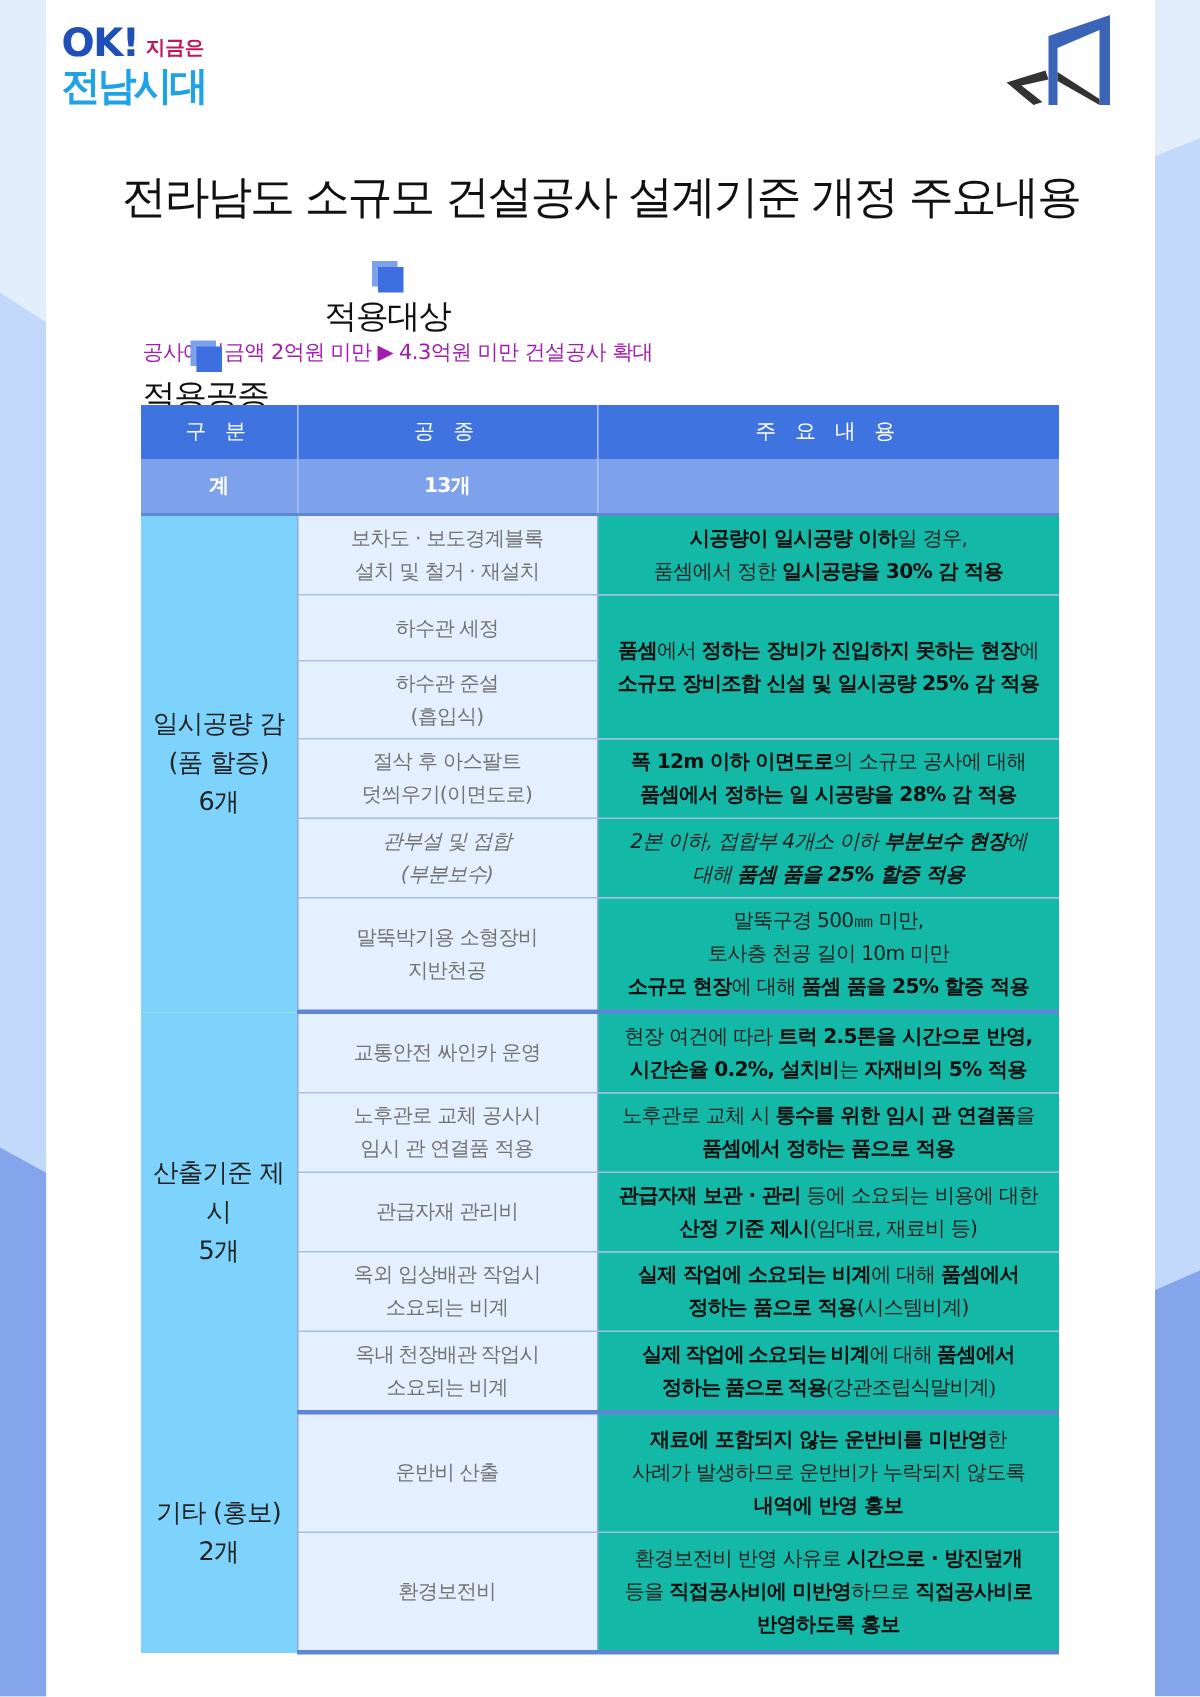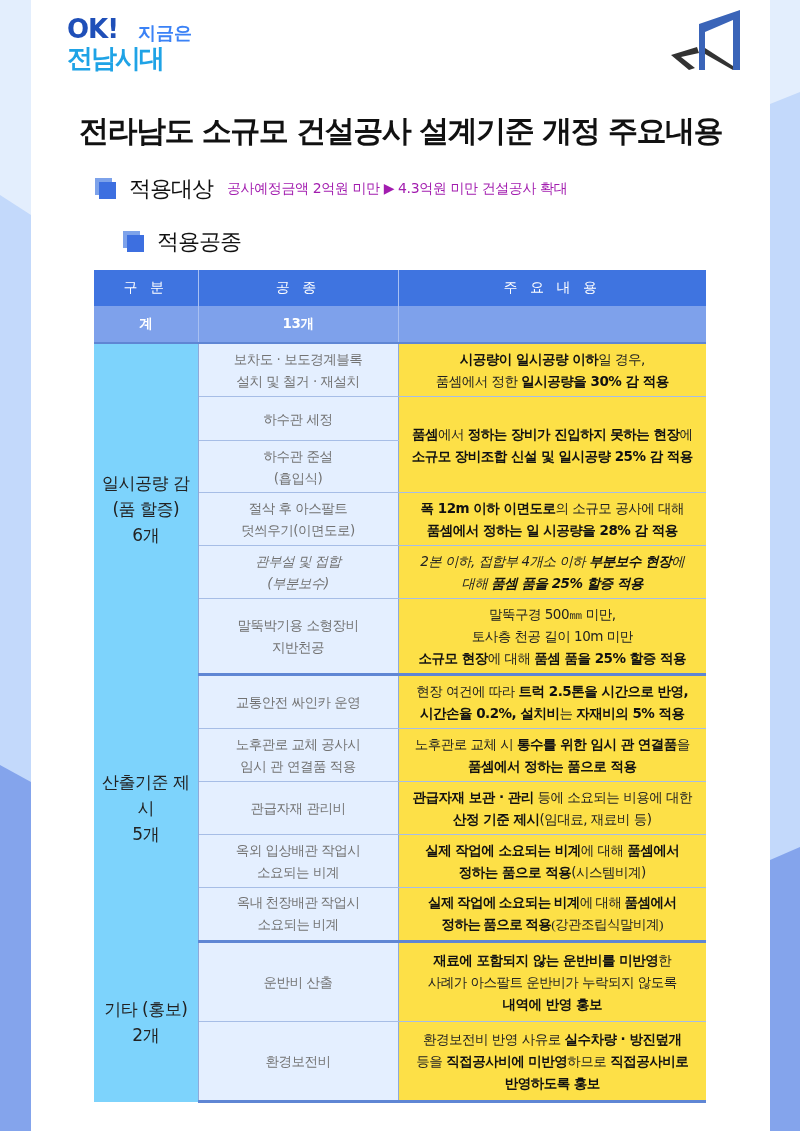--- a/index.html
+++ b/index.html
@@ -15,42 +15,42 @@
   .band-left { left: 0; }
   .band-right { right: 0; width: 30px; }
   .band svg { display: block; width: 100%; height: 100%; }
 
   .page {
     position: absolute; left: 31px; top: 0; width: 739px; height: 1131px;
     background: #ffffff;
   }
 
   
-  .logo-ok { position: absolute; left: 36px; top: 16px; width: 130px; height: 70px; }
+  .logo-ok { position: absolute; left: 10px; top: 16px; width: 130px; height: 70px; }
   .logo-ok .ok-row { display: flex; align-items: flex-end; height: 26px; }
   .logo-ok .ok-text {
     font-family: "DejaVu Sans", sans-serif; font-weight: bold; font-size: 26px;
     color: #1f4fb8; letter-spacing: -1px; line-height: 26px;
   }
   .logo-ok .ok-sub {
-    font-size: 18px; font-weight: bold; color: #3b82f6; margin-left: 20px; line-height: 18px;
+    font-size: 13px; font-weight: bold; color: #be185d; margin-left: 5px; line-height: 18px;
   }
   .logo-ok .ok-main {
     font-size: 26px; font-weight: bold; color: #1fa3e6; letter-spacing: -2px; line-height: 32px;
   }
   .logo-mark { position: absolute; left: 636px; top: 4px; width: 78px; height: 66px; }
 
   .title {
     position: absolute; left: 0; width: 739px; top: 111px; text-align: center;
-    font-size: 30px; font-weight: bold; color: #111; letter-spacing: -1.5px;
-  }
-
-  .meta-row { position: absolute; left: 64px; display: flex; align-items: center; }
+    font-size: 30px; font-weight: normal; color: #111; letter-spacing: -1.5px;
+  }
+
+  .meta-row { position: absolute; left: 64px; display: flex; align-items: center; flex-direction: column; }
   .meta-row.r1 { top: 174px; }
-  .meta-row.r2 { top: 227px; margin-left: 28px; }
+  .meta-row.r2 { top: 227px; }
   .meta-bullet { position: relative; width: 22px; height: 22px; margin-right: 12px; }
   .meta-bullet .b-back { position: absolute; left: 0; top: 0; width: 17px; height: 17px; background: #7da2ea; }
   .meta-bullet .b-front { position: absolute; left: 4px; top: 4px; width: 17px; height: 17px; background: #3d6fe0; }
   .meta-label { font-size: 22px; font-weight: 500; color: #111; letter-spacing: -1px; margin-right: 14px; }
   .meta-value { font-size: 14px; color: #a21caf; letter-spacing: -0.4px; }
 
   
   table.spec {
     position: absolute; left: 63px; top: 270px; width: 612px;
     border-collapse: collapse; table-layout: fixed;
@@ -72,21 +72,21 @@
   tr.total td:last-child { border-right: none; }
   td.cat {
     background: #7dd3fc; text-align: center; font-size: 17px; line-height: 26px; color: #222;
     border-right: 1px solid #8fa9d9;
   }
   td.item {
     background: #e4efff; text-align: center; line-height: 22px; color: #737373;
     border-right: 1px solid #8fa9d9; border-bottom: 1px solid #a6bde6;
   }
   td.desc {
-    background: #fde047; text-align: center; line-height: 22px; color: #222;
+    background: #14b8a6; text-align: center; line-height: 22px; color: #222;
     border-bottom: 1px solid #a6bde6; padding: 4px 2px;
   }
   td.desc b { font-weight: bold; color: #111; }
   tr.group-end td { border-bottom: 3px solid #5f86d4; }
 </style>
 </head>
 <body>
 
 <div class="band band-left">
   <svg viewBox="0 0 31 1131" preserveAspectRatio="none">
@@ -274,29 +274,29 @@
         <tr style="height: 80px;">
           <td class="cat" rowspan="2">
             <div>기타 (홍보)</div>
             <div>2개</div>
           </td>
           <td class="item">
             <div>운반비 산출</div>
           </td>
           <td class="desc">
             <div><b>재료에 포함되지 않는 운반비를 미반영</b><span>한</span></div>
-            <div><span>사례가 아스팔트 운반비가 누락되지 않도록</span></div>
+            <div><span>사례가 발생하므로 운반비가 누락되지 않도록</span></div>
             <div><b>내역에 반영 홍보</b></div>
           </td>
         </tr>
         <tr class="group-end" style="height: 80px;">
           <td class="item">
             <div>환경보전비</div>
           </td>
           <td class="desc">
-            <div><span>환경보전비 반영 사유로 </span><b>실수차량 · 방진덮개</b></div>
+            <div><span>환경보전비 반영 사유로 </span><b>시간으로 · 방진덮개</b></div>
             <div><span>등을 </span><b>직접공사비에 미반영</b><span>하므로 </span><b>직접공사비로</b></div>
             <div><b>반영하도록 홍보</b></div>
           </td>
         </tr>
       </tbody>
   </table>
 </div>
 
 </body></html>

